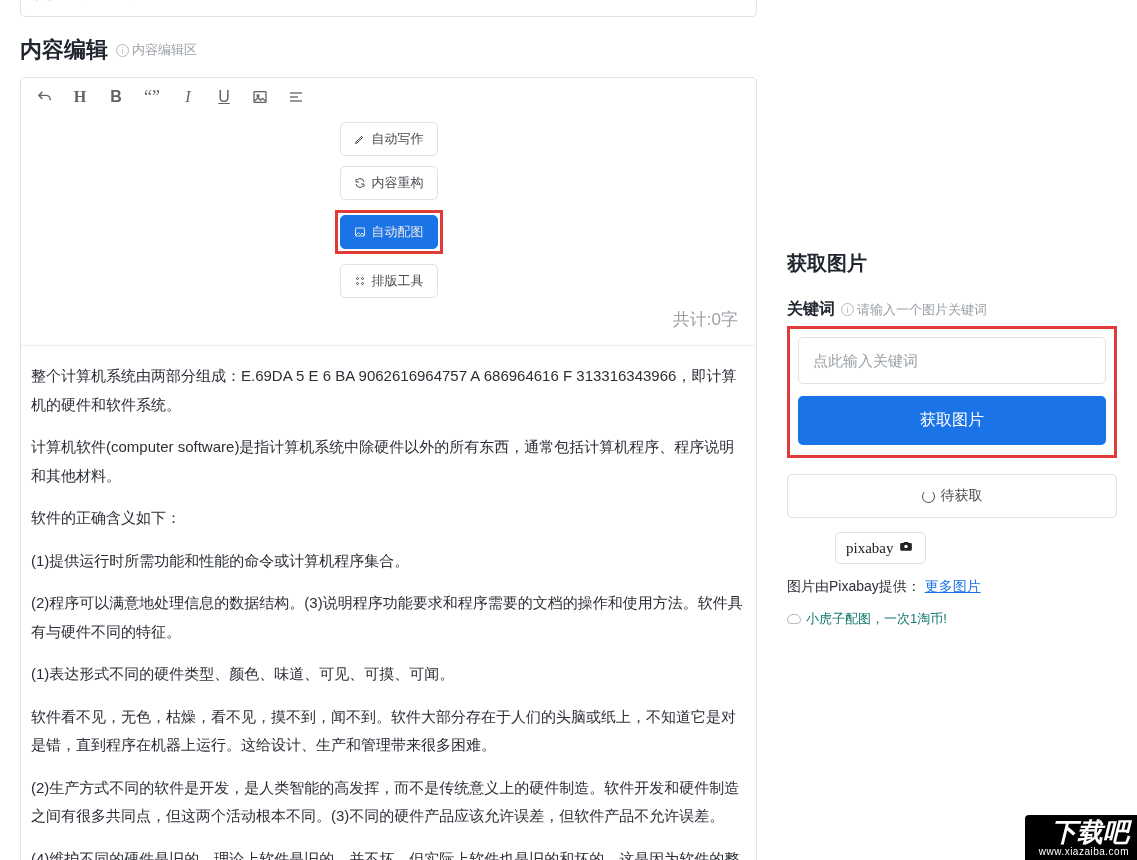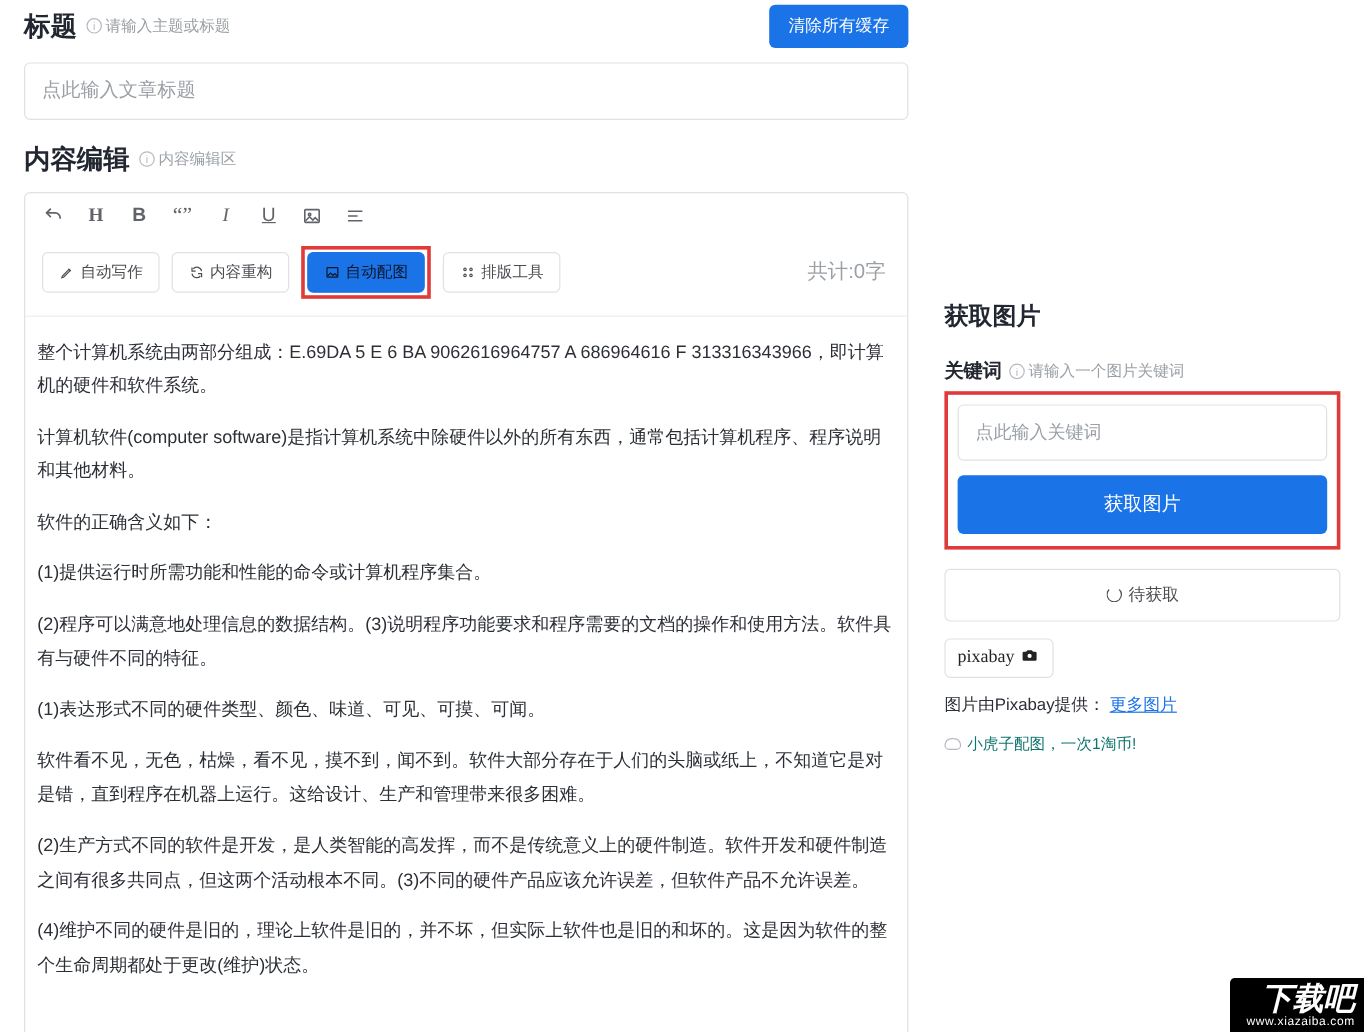--- a/index.html
+++ b/index.html
@@ -97,37 +97,38 @@
 .tb-italic { font-style: italic; font-family: Georgia, serif; }
 .tb-under { text-decoration: underline; }
 .tb-h { font-weight: 700; font-family: Georgia, serif; }
 .tb-quote { font-family: Georgia, serif; font-size: 18px; }
 
 .toolbar-row2 {
   display: flex;
   align-items: center;
   gap: 10px;
   padding: 6px 14px 14px 14px;
+  flex-direction: column;
 }
 .pill-btn {
   display: inline-flex;
   align-items: center;
   gap: 5px;
   padding: 7px 13px;
   border: 1px solid #dfe1e5;
   border-radius: 5px;
   background: #fff;
   font-size: 13px;
   color: #4a4d52;
   cursor: pointer;
 }
 .pill-btn.primary {
   background: #1b73e8;
   border-color: #1b73e8;
-  color: #0f172a;
+  color: #e5e5e5;
 }
 .pill-icon { width: 13px; height: 13px; display: inline-flex; align-items: center; justify-content: center; }
 .highlight-box {
   border: 3px solid #e03a3a;
   padding: 2px;
   display: inline-flex;
 }
 .word-count {
   margin-left: auto;
   font-size: 17px;
@@ -206,20 +207,21 @@
   border: 1px solid #dfe1e5;
   border-radius: 5px;
   padding: 6px 10px;
   display: inline-flex;
   align-items: center;
   gap: 4px;
   margin-top: 14px;
   font-family: Georgia, serif;
   font-size: 15px;
   color: #222;
+  margin-left: 48px;
 }
 .camera-icon { font-size: 14px; }
 .attribution {
   margin-top: 14px;
   font-size: 14px;
   color: #2b2f36;
 }
 .attribution a { color: #1b73e8; text-decoration: underline; }
 .footer-note {
   margin-top: 14px;

